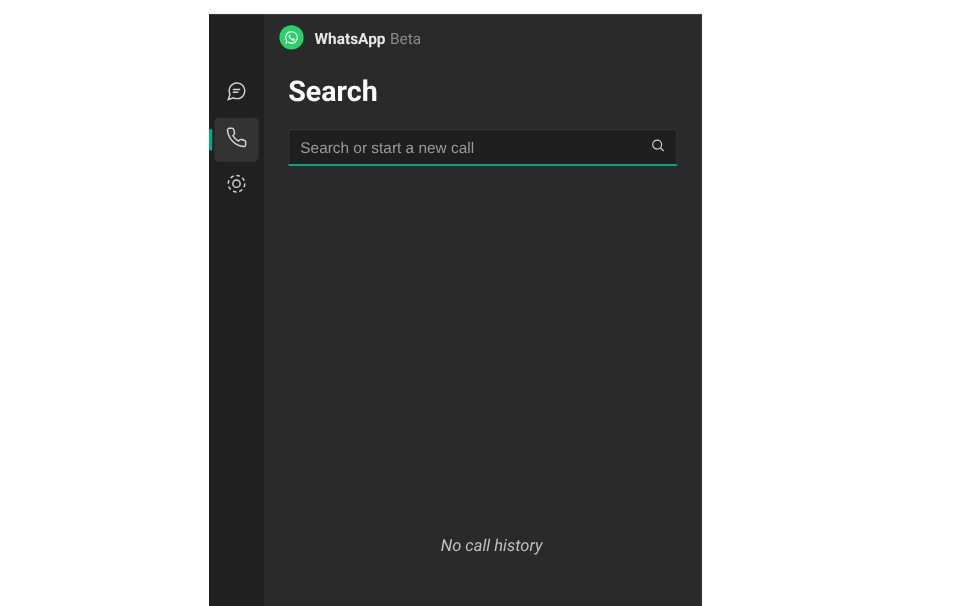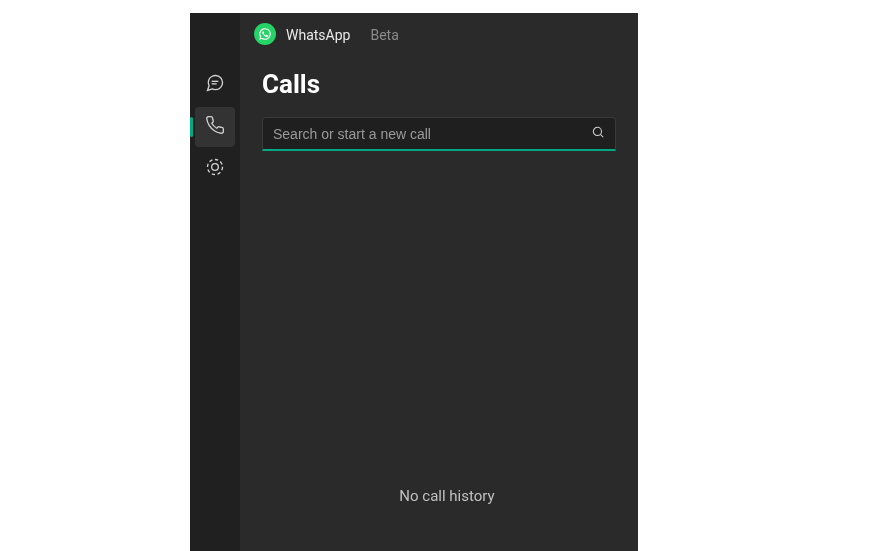--- a/index.html
+++ b/index.html
@@ -87,26 +87,26 @@
       flex-shrink: 0;
     }
     .app-logo svg {
       width: 14px;
       height: 14px;
       fill: #ffffff;
     }
     .app-title {
       color: #e9e9e9;
       font-size: 14px;
-      font-weight: 400;
+      font-weight: 700;
     }
     .app-title-beta {
       color: #8a8a8a;
       font-size: 14px;
-      margin-left: 20px;
+      margin-left: 4px;
     }
     .page-title {
       color: #ffffff;
       font-size: 26px;
       font-weight: 700;
       padding: 14px 22px 10px 22px;
     }
     .search-wrap {
       padding: 8px 22px 0 22px;
     }
@@ -151,20 +151,21 @@
       stroke-width: 1.8;
     }
     .empty-state {
       position: absolute;
       bottom: 46px;
       left: 16px;
       right: 0;
       text-align: center;
       color: #c0c0c0;
       font-size: 15px;
+      font-style: italic;
     }
     .watermark {
       position: absolute;
       top: 128px;
       left: 200px;
       font-size: 58px;
       font-weight: 900;
       letter-spacing: 6px;
       color: rgba(255, 255, 255, 0.015);
       text-shadow: 0 0 2px rgba(255,255,255,0.03);
@@ -213,21 +214,21 @@
       <div class="app-logo">
         <svg viewBox="0 0 24 24">
             <path d="M12 2a10 10 0 0 0-8.5 15.3L2 22l4.8-1.5A10 10 0 1 0 12 2zm0 18a8 8 0 0 1-4.1-1.1l-.3-.2-2.8.9.9-2.7-.2-.3A8 8 0 1 1 12 20zm4.4-6c-.2-.1-1.4-.7-1.6-.8s-.4-.1-.5.1-.6.8-.7.9-.3.2-.5.1a6.5 6.5 0 0 1-1.9-1.2 7.2 7.2 0 0 1-1.3-1.7c-.1-.2 0-.4.1-.5l.4-.4.2-.4c.1-.1 0-.3 0-.4s-.5-1.3-.7-1.7-.4-.4-.5-.4h-.5a.9.9 0 0 0-.7.3 2.9 2.9 0 0 0-.9 2.1 5 5 0 0 0 1 2.6 11.4 11.4 0 0 0 4.4 3.9c.6.3 1.1.4 1.5.5a3.6 3.6 0 0 0 1.6.1 2.6 2.6 0 0 0 1.7-1.2 2.1 2.1 0 0 0 .1-1.2c0-.1-.2-.2-.4-.3z"></path>
           </svg>
       </div>
       <div>
         <span class="app-title">WhatsApp</span><span class="app-title-beta">Beta</span>
       </div>
     </div>
 
-    <div class="page-title">Calls</div>
+    <div class="page-title">Search</div>
 
     <div class="search-wrap">
       <div class="search-box">
         <input class="search-input" type="text" placeholder="Search or start a new call" style="">
         <button class="search-btn">
           <span>
             <svg viewBox="0 0 24 24">
                 <circle cx="11" cy="11" r="7"></circle>
                 <line x1="21" y1="21" x2="16" y2="16"></line>
               </svg>

